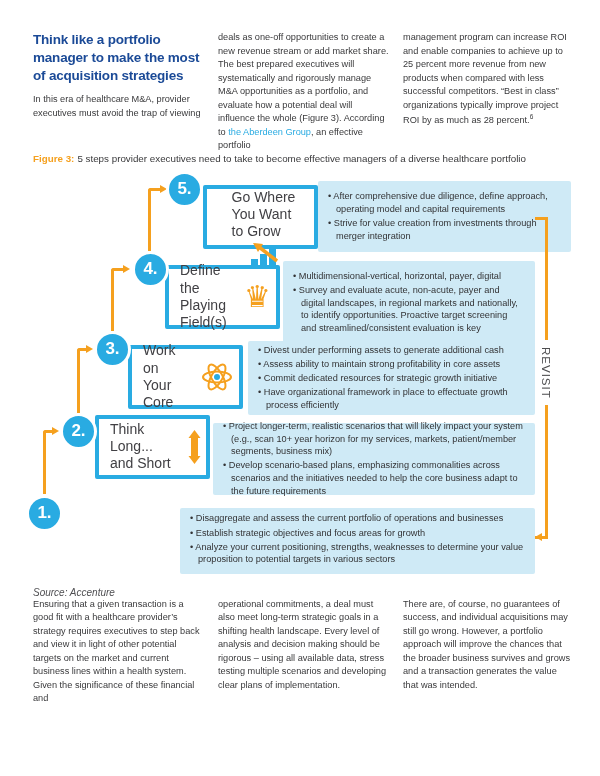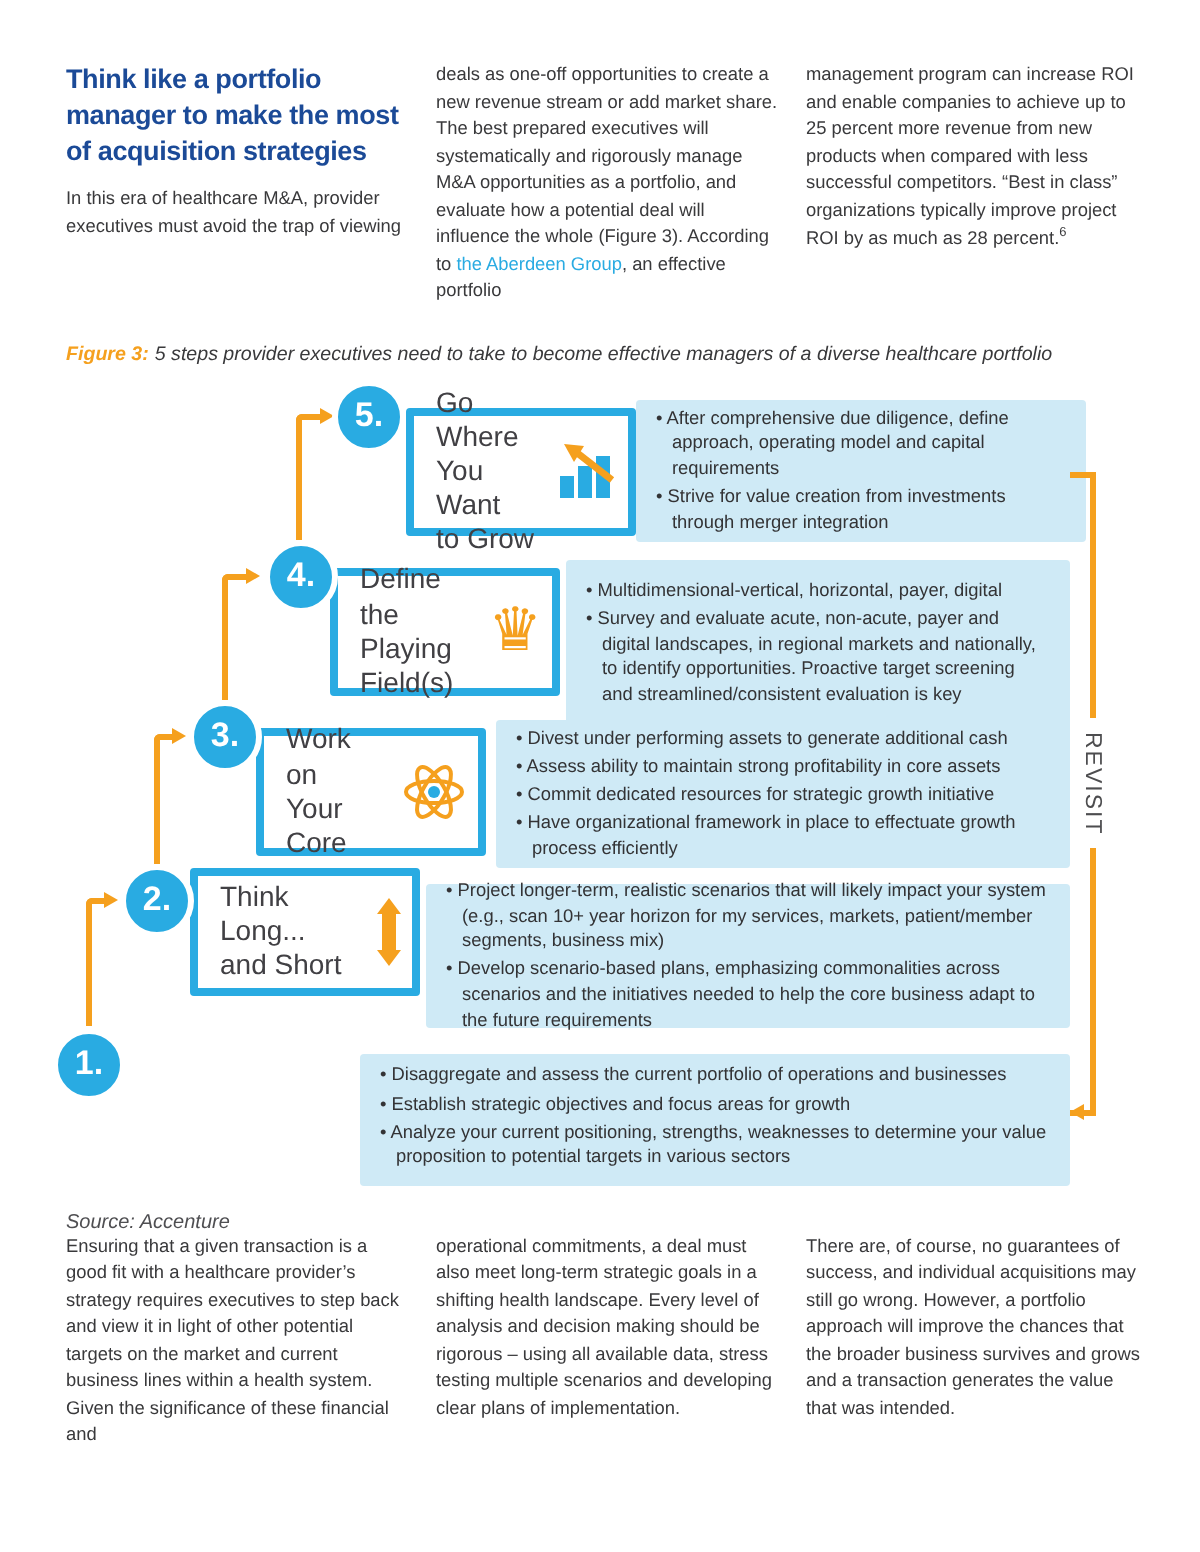--- a/index.html
+++ b/index.html
@@ -6,21 +6,21 @@
   html,body { background:#ffffff; }
   body { width:600px; height:776px; font-family:"Liberation Sans", sans-serif; }
   .page { position:relative; width:600px; height:776px; overflow:hidden; background:#fff; }
   .cols { display:flex; gap:14px; padding:0 26px 0 33px; }
   .col { flex:1 1 0; }
   .top-section { padding-top:31px; }
   .doc-title { font-size:13.5px; line-height:1.32; letter-spacing:-0.2px; color:#1b4a97; font-weight:700; margin-bottom:9px; }
   .body-text { font-size:9.2px; line-height:1.47; color:#39393b; }
   .link { color:#29abe2; text-decoration:none; cursor:pointer; }
   .sup { font-size:6.5px; vertical-align:super; }
-  .figure-caption { margin-top:19px; padding:0 26px 0 33px; font-size:9.8px; color:#39393b;font-style:italic; }
+  .figure-caption { padding:0 26px 0 33px; font-size:9.8px; color:#39393b; }
   .figure-label { color:#f5a01e; font-weight:700; margin-right:3px; }
   .diagram { position:relative; height:400px; margin-top:13px; }
   .bullet-box { position:absolute; background:#cfeaf6; border-radius:2px; padding:6px 10px; display:flex; flex-direction:column; justify-content:center; }
   .bullet-box ul { list-style:none; }
   .bullet-box li { font-size:9.2px; line-height:1.38; color:#333335; padding-left:8px; text-indent:-8px; margin:1.5px 0; }
   .bullet-box li::before { content:"• "; }
   .title-box { position:absolute; width:115px; height:64px; background:#fff; border:4px solid #29abe2; border-radius:2px; display:flex; align-items:center; padding:0 5px 0 11px; gap:2px; z-index:2; }
   .step-title { flex:1 1 auto; font-size:14px; line-height:1.22; color:#414044; white-space:pre-line; }
   .step-icon { flex:0 0 auto; display:flex; align-items:center; justify-content:center; }
   .chess-glyph { font-size:30px; line-height:1; color:#f5a01e; font-family:"DejaVu Sans", sans-serif; }
@@ -51,35 +51,35 @@
     </div>
   </div>
 
   <div class="figure-caption">
     <span class="figure-label">Figure 3:</span><span>5 steps provider executives need to take to become effective managers of a diverse healthcare portfolio</span>
   </div>
 
   <div class="diagram">
 
     <div class="step-circle" style="left:166px; top:-6px;">5.</div>
-    <div class="title-box" style="left:203px; top:8px;">
+    <div class="title-box" style="left:203px; top:8px;flex-direction:column;">
       <div class="step-title">Go Where
 You Want
 to Grow</div>
       <span class="step-icon">
         <svg width="32" height="30" viewBox="0 0 32 30">
           <rect x="3" y="17" width="7" height="11" fill="#29abe2"></rect>
           <rect x="12" y="12" width="7" height="16" fill="#29abe2"></rect>
           <rect x="21" y="7" width="7" height="21" fill="#29abe2"></rect>
           <line x1="29" y1="19" x2="11" y2="5" stroke="#f5a01e" stroke-width="3.5"></line>
           <polygon points="5,1 15,2 10,10" fill="#f5a01e"></polygon>
         </svg>
       </span>
     </div>
-    <div class="bullet-box" style="left:318px; top:4px; width:225px; height:71px;">
+    <div class="bullet-box" style="left:318px; top:4px; width:253px; height:71px;">
       <ul>
         <li>After comprehensive due diligence, define approach, operating model and capital requirements</li>
         <li>Strive for value creation from investments through merger integration</li>
       </ul>
     </div>
 
     <div class="step-circle" style="left:132px; top:74px;">4.</div>
     <div class="title-box" style="left:165px; top:88px;">
       <div class="step-title">Define
 the Playing

